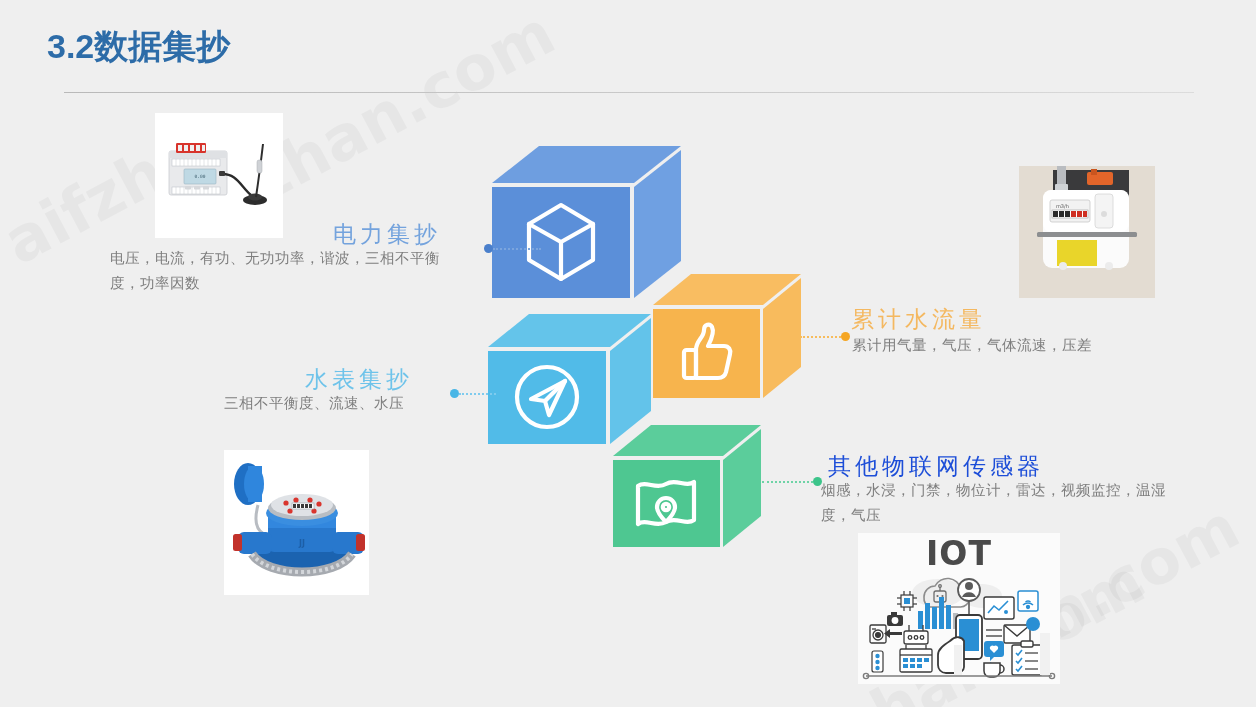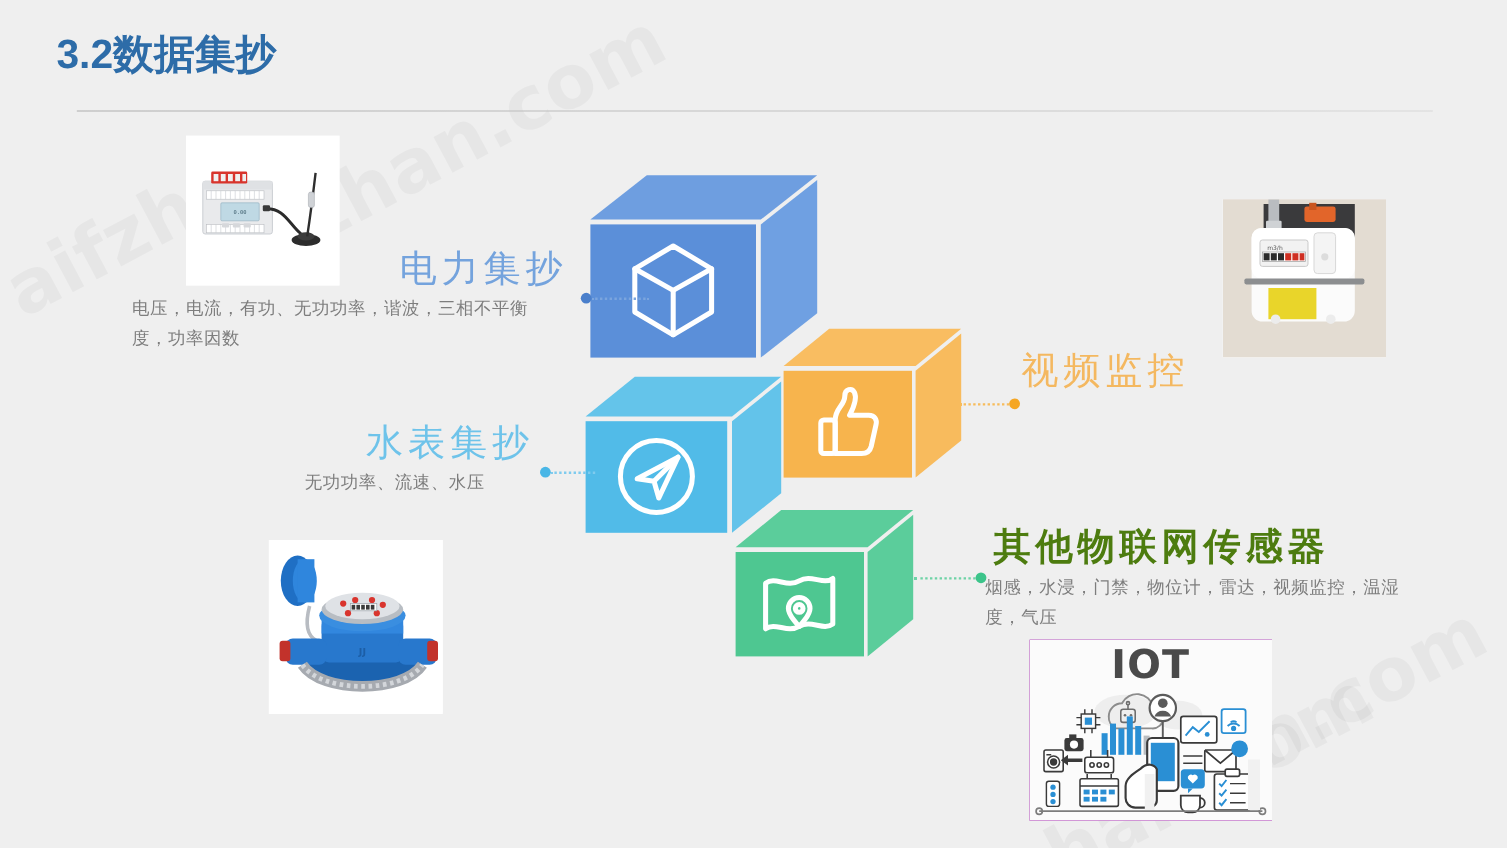--- a/index.html
+++ b/index.html
@@ -58,43 +58,44 @@
   
   #photo-water    { left: 224px; top: 450px; width: 145px; height: 145px; }
   
   #photo-gas      { left: 1019px; top: 166px; width: 136px; height: 132px; }
   
   #photo-iot      { left: 858px; top: 533px; width: 202px; height: 151px; background:#a21caf; }
 
   
   .heading {
     position: absolute;
-    font-size: 31px;
+    font-size: 23px;
     letter-spacing: 4px;
     white-space: nowrap;
     font-weight: 400;
+    margin-top: 16px;
   }
   .desc {
     position: absolute;
     font-size: 14.5px;
     color: #7d7d7d;
     line-height: 25px;
     letter-spacing: 0.5px;
   }
 
   #h-electric { left: 333px; top: 203px; color: #74a3dd; }
   #d-electric { left: 110px; top: 246px; width: 344px; text-align: left; }
 
   #h-water    { left: 305px; top: 348px; color: #6ec3ea; }
   #d-water    { left: 150px; top: 391px; width: 254px; text-align: right; }
 
   #h-gas      { left: 851px; top: 288px; color: #f4b860; letter-spacing: 4px; }
   #d-gas      { left: 852px; top: 333px; width: 340px; text-align: left; }
 
-  #h-other    { left: 828px; top: 435px; color: #4d7c0f; letter-spacing: 4px; font-weight: bold; }
+  #h-other    { left: 828px; top: 435px; color: #1d4ed8; letter-spacing: 4px; }
   #d-other    { left: 821px; top: 478px; width: 358px; text-align: left; }
 
   
   .conn { position: absolute; height: 11px; display: flex; align-items: center; }
   .conn .dot { width: 9px; height: 9px; border-radius: 50%; flex: 0 0 auto; }
   .conn .line { flex: 1 1 auto; height: 0; border-top: 2px dotted; }
 
   #conn-electric { left: 484px; top: 243px; width: 57px; }
   #conn-electric .dot  { background: #4a7fcb; }
   #conn-electric .line { border-color: #7ba5de; }
@@ -525,20 +526,21 @@
   </div>
   <div class="conn" id="conn-other">
     <span class="dot"></span>
     <span class="line"></span>
   </div>
 
   <div class="heading" id="h-electric">电力集抄</div>
   <div class="desc" id="d-electric">电压，电流，有功、无功功率，谐波，三相不平衡度，功率因数</div>
 
   <div class="heading" id="h-water">水表集抄</div>
-  <div class="desc" id="d-water">无功功率、流速、水压</div>
-
-  <div class="heading" id="h-gas">视频监控</div>
+  <div class="desc" id="d-water">三相不平衡度、流速、水压</div>
+
+  <div class="heading" id="h-gas">累计水流量</div>
+  <div class="desc" id="d-gas">累计用气量，气压，气体流速，压差</div>
 
   <div class="heading" id="h-other">其他物联网传感器</div>
   <div class="desc" id="d-other">烟感，水浸，门禁，物位计，雷达，视频监控，温湿度，气压</div>
 
 </div>
 
 </body></html>

